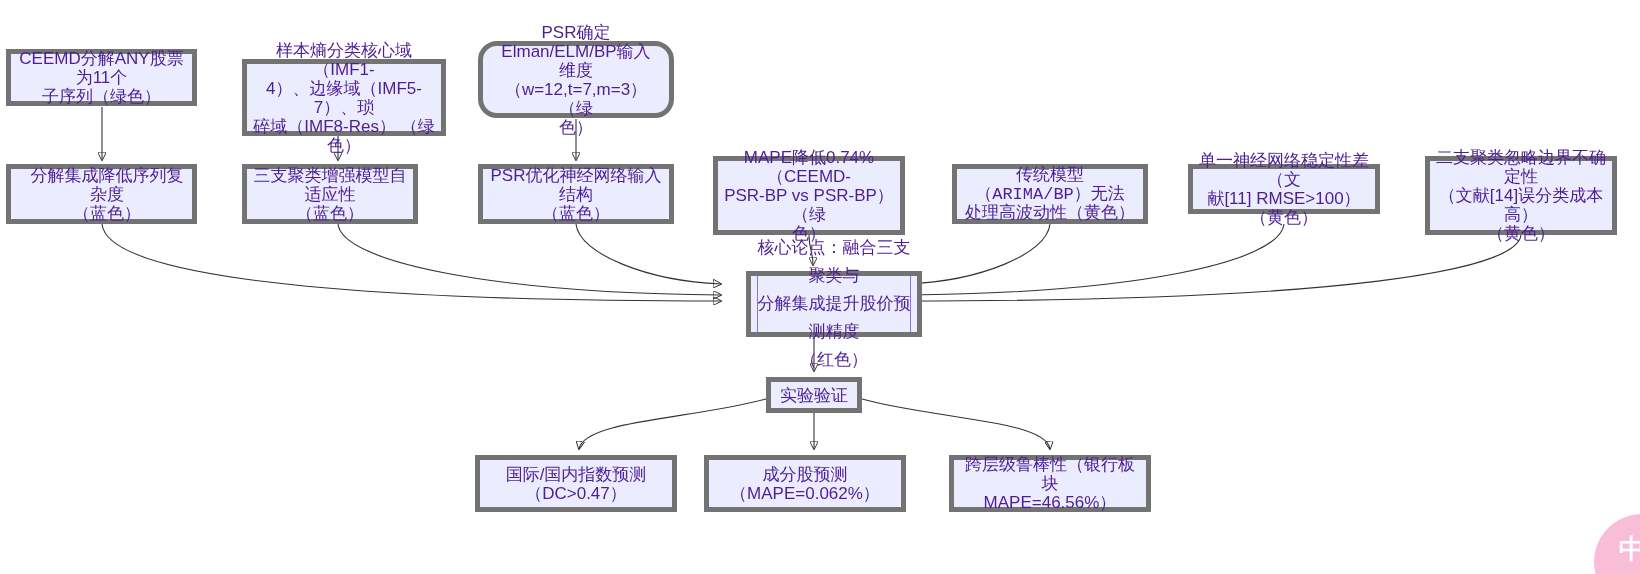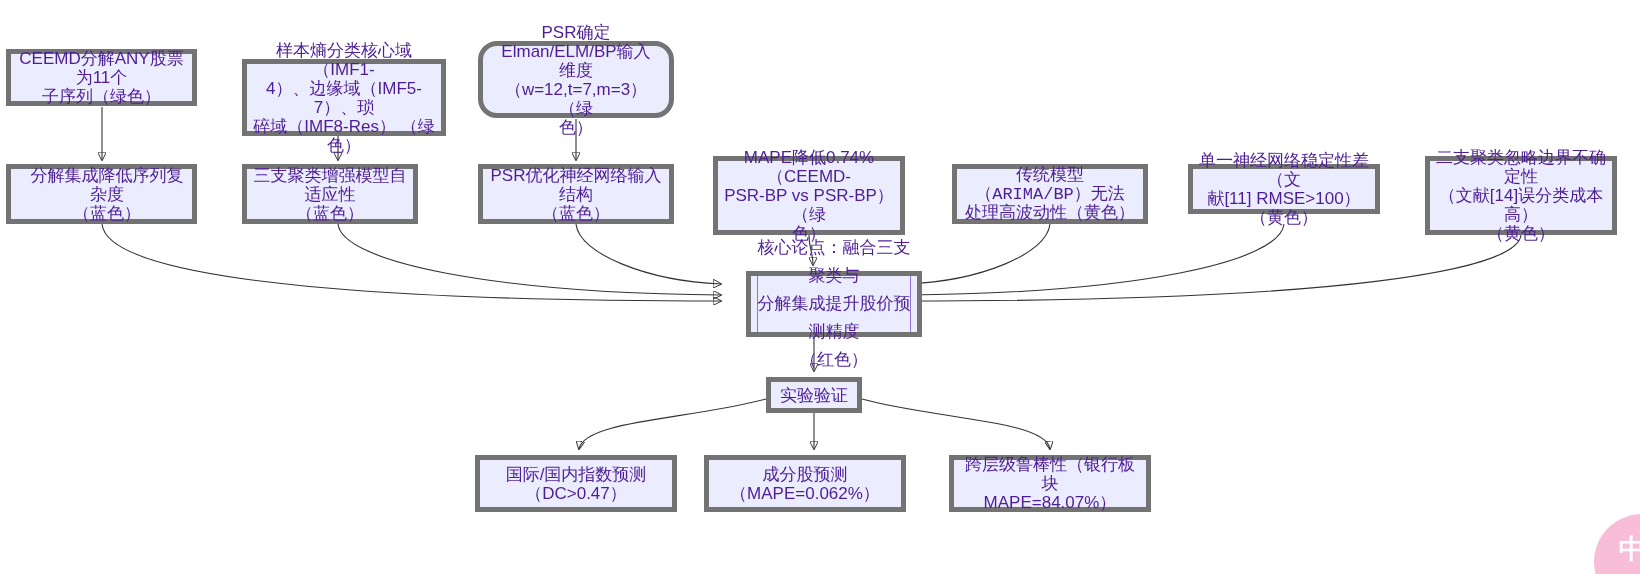--- a/index.html
+++ b/index.html
@@ -169,20 +169,20 @@
 （DC&gt;0.47）</span>
   </div>
 
   <div class="node" style="left:704px; top:455px; width:202px; height:57px;">
     <span>成分股预测
 （MAPE=0.062%）</span>
   </div>
 
   <div class="node" style="left:949px; top:455px; width:202px; height:57px;">
     <span>跨层级鲁棒性（银行板块
-MAPE=84.07%）</span>
+MAPE=46.56%）</span>
   </div>
 
   <div class="translate-badge">
     <span>中A</span>
   </div>
 
 </div>
 
 </body></html>

